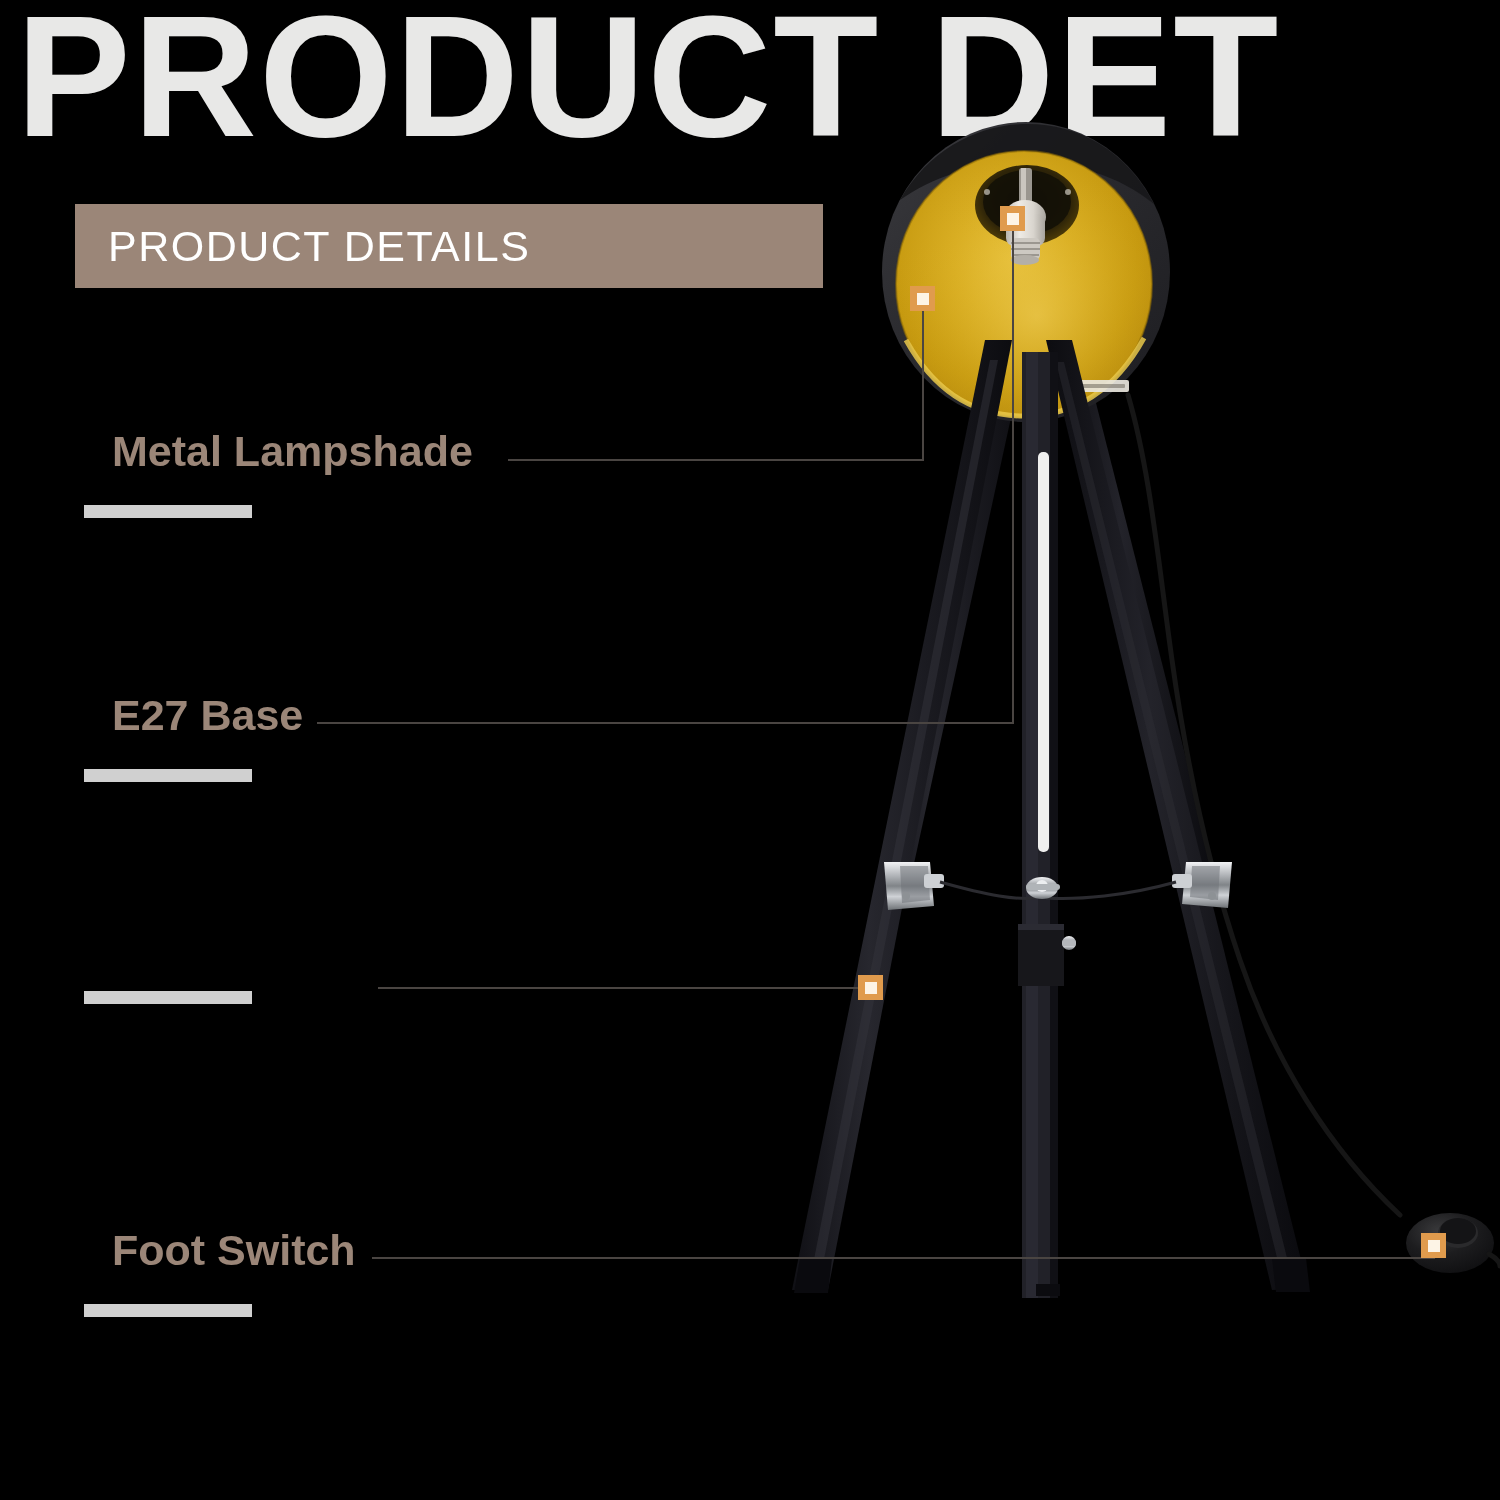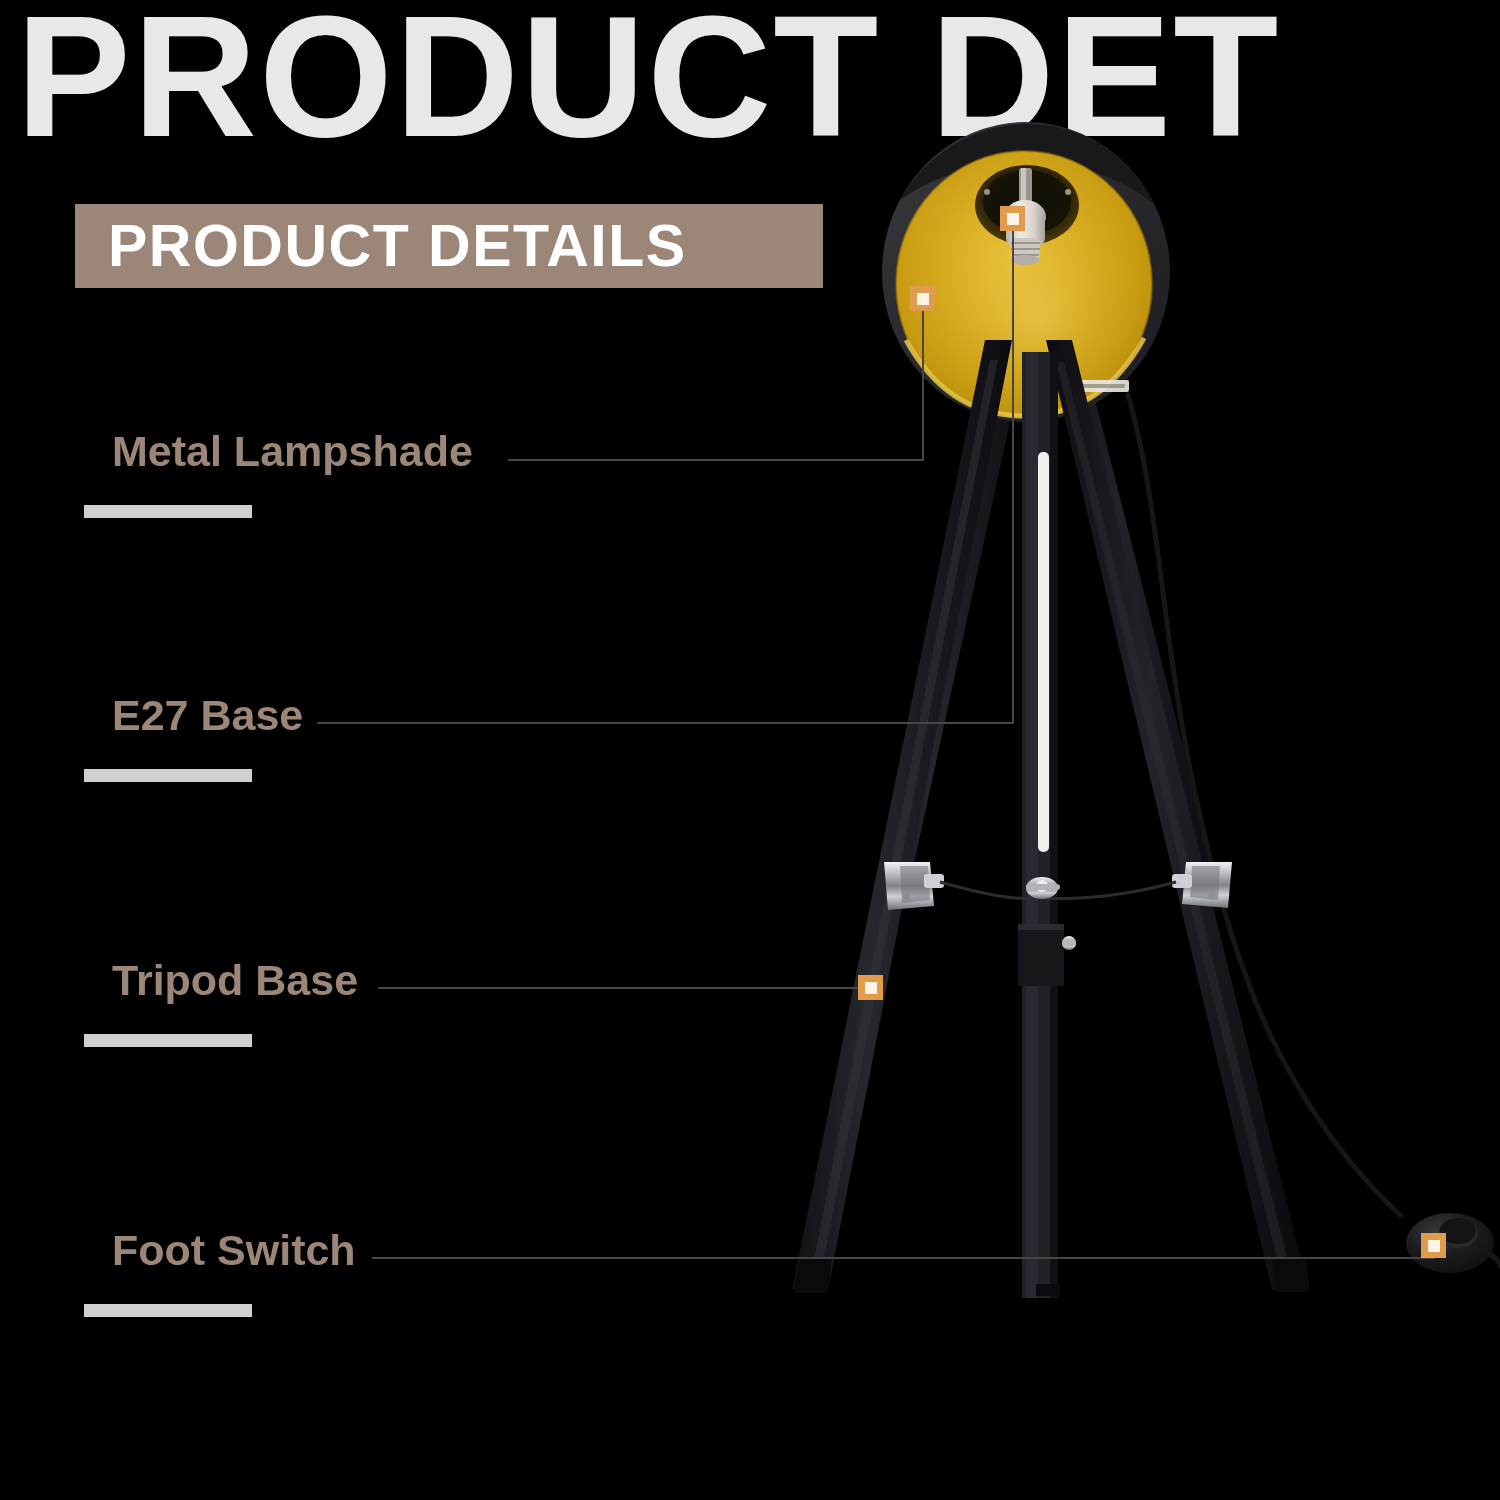--- a/index.html
+++ b/index.html
@@ -43,22 +43,22 @@
     left: 75px;
     top: 204px;
     width: 748px;
     height: 84px;
     background: #9b8678;
     display: flex;
     align-items: center;
   }
   #title-text {
     color: #ffffff;
-    font-size: 59px;
-    font-weight: 700;
+    font-size: 43px;
+    font-weight: 400;
     letter-spacing: 1.5px;
     margin-left: 33px;
     white-space: nowrap;
   }
 
   
   .label-block {
     position: absolute;
     left: 84px;
   }
@@ -299,21 +299,20 @@
     <div class="label-text">Metal Lampshade</div>
     <div class="label-bar"></div>
   </div>
 
   <div class="label-block" style="top:694px;text-align:center;">
     <div class="label-text">E27 Base</div>
     <div class="label-bar"></div>
   </div>
 
   <div class="label-block" style="top:959px;">
-    <div class="label-text">Tripod Base</div>
     <div class="label-bar"></div>
   </div>
 
   <div class="label-block" style="top:1229px;">
     <div class="label-text">Foot Switch</div>
     <div class="label-bar"></div>
   </div>
 
 </div>
 

